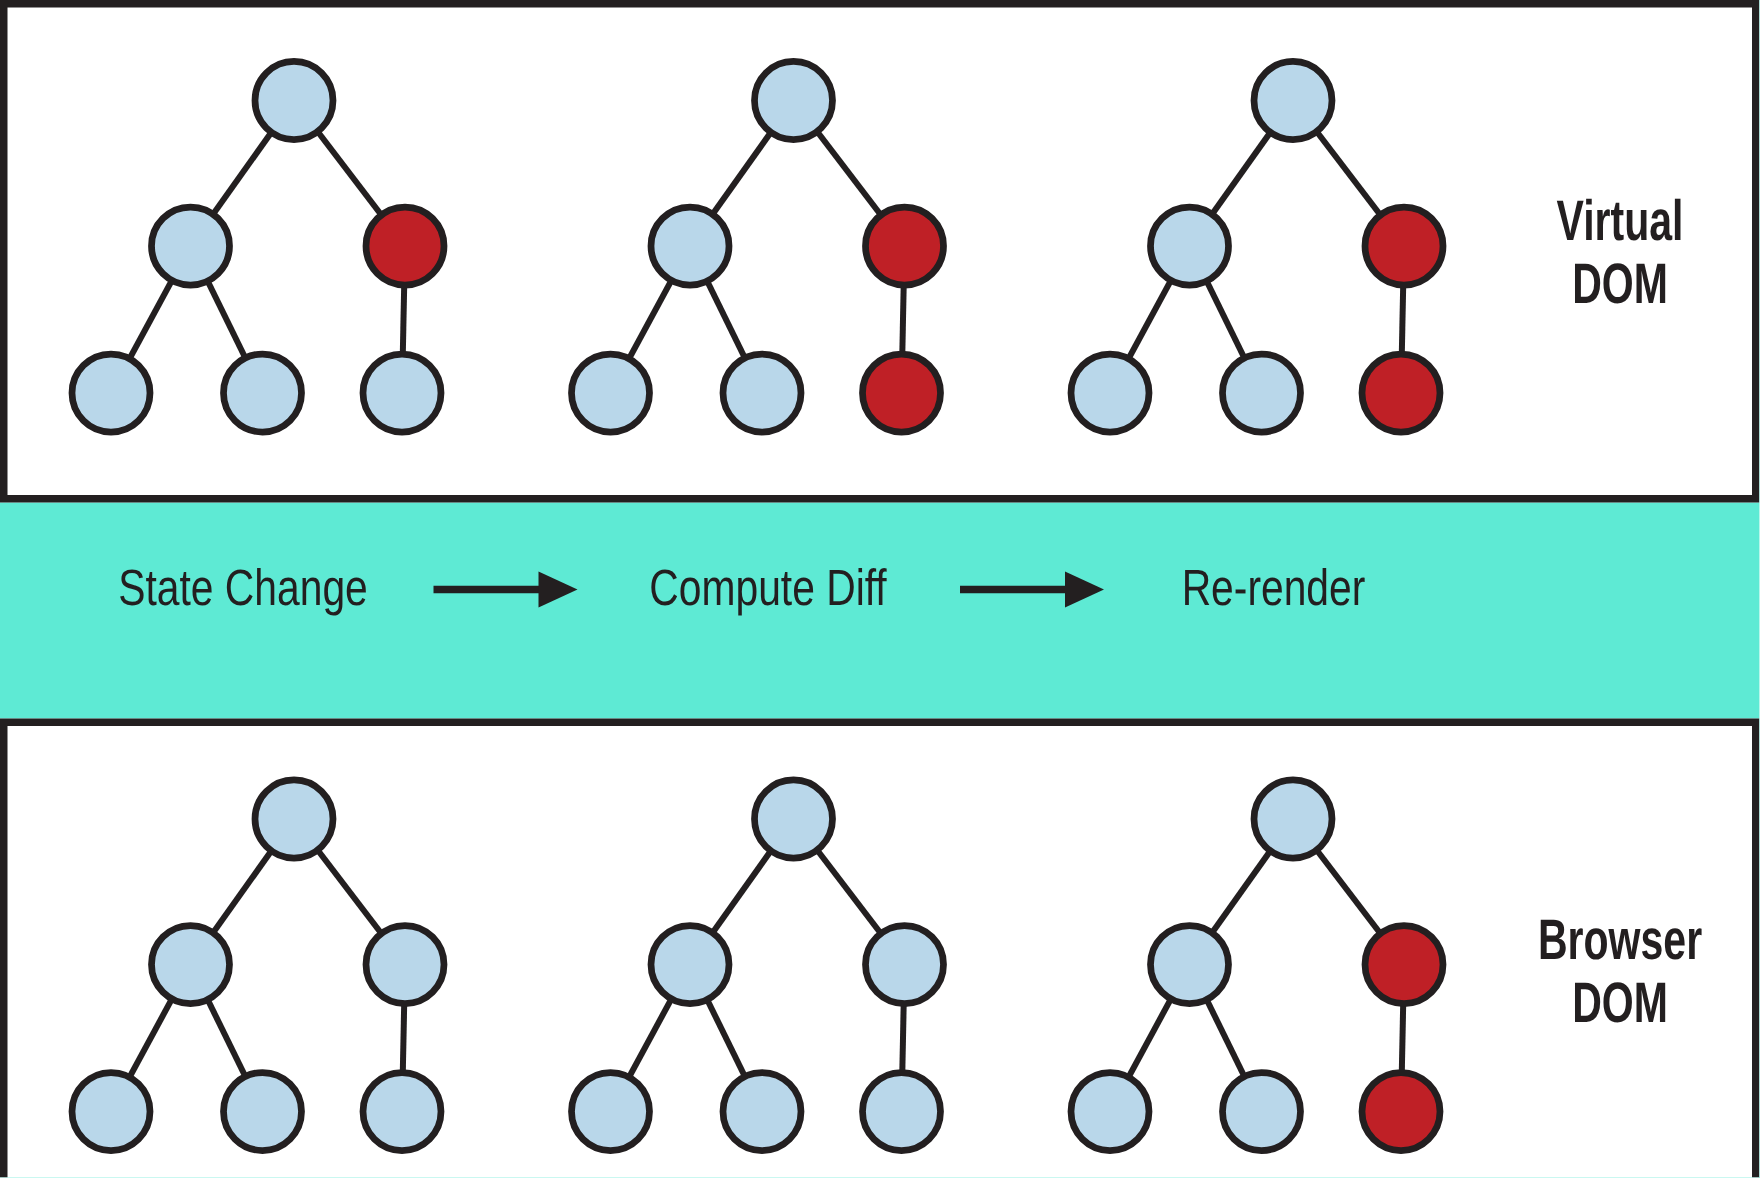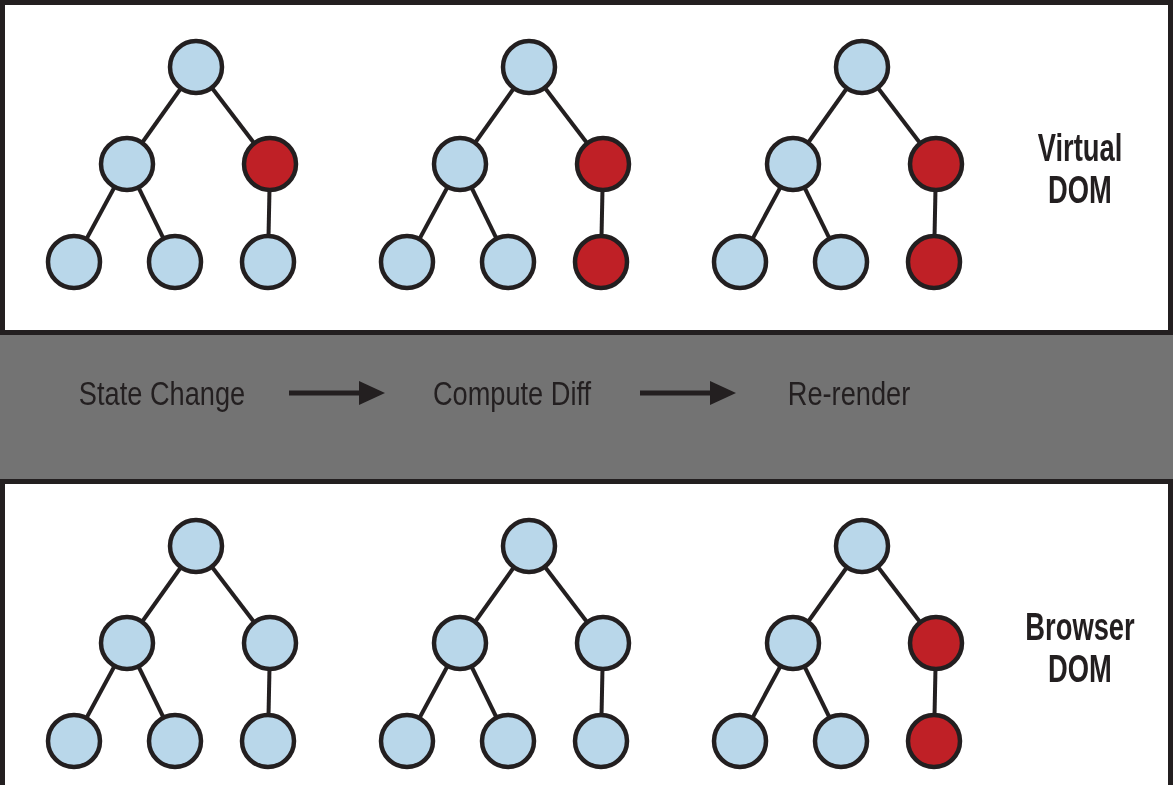--- a/index.html
+++ b/index.html
@@ -1,20 +1,20 @@
 <!DOCTYPE html>
 <html><head>
 <meta charset="utf-8">
 <style>
   html, body { margin: 0; padding: 0; background: #ffffff; }
   .figure {
     position: relative;
     width: 1173px;
     height: 785px;
-    background: #737373;
+    background: #5eead4;
     font-family: "Liberation Sans", sans-serif;
     overflow: hidden;
   }
   .panel {
     position: absolute;
     left: 0;
     width: 1163px;
     height: 325px;
     border: 5px solid #231F20;
     background: #ffffff;

